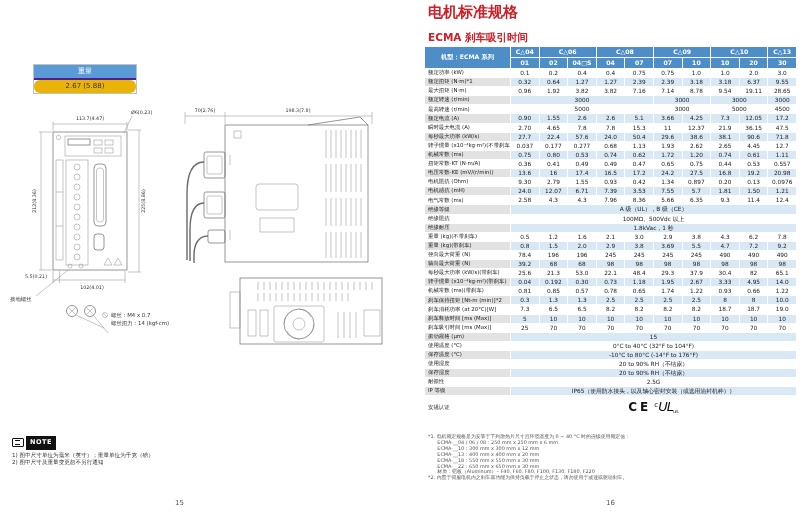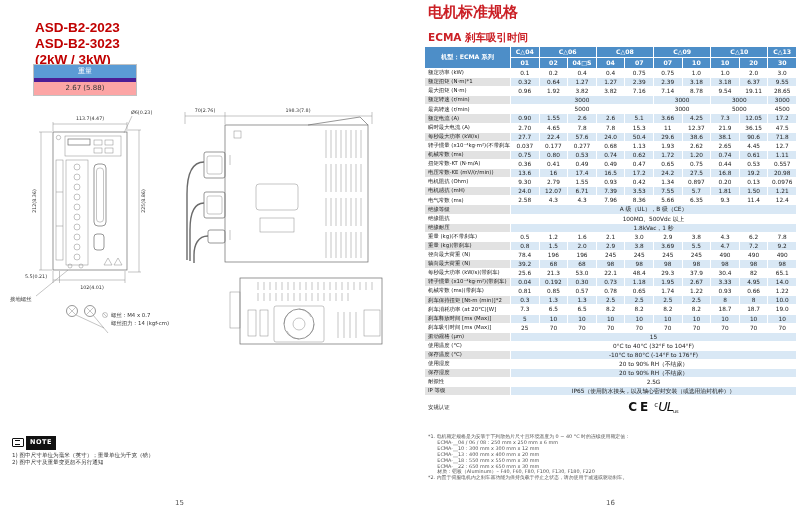--- a/index.html
+++ b/index.html
@@ -16,22 +16,22 @@
   
   .models{
     position:absolute;left:35px;top:20px;
     color:#c00000;font-weight:bold;font-size:13.5px;line-height:16px;
     font-family:"Liberation Sans",sans-serif;
   }
   .wbox{
     position:absolute;left:33px;top:64px;width:102px;
     border:1px solid #c2c2c2;text-align:center;font-size:7px;line-height:1;
   }
-  .wbox .wh{background:#5b9bd5;color:#fff;padding:3px 0;border-bottom:4px solid #4c1d95;}
-  .wbox .wv{background:#fca5a5;color:#333;padding:3px 8px;}
+  .wbox .wh{background:#5b9bd5;color:#fff;padding:3px 0;border-bottom:2px solid #4c1d95;}
+  .wbox .wv{background:#eab308;color:#333;padding:3px 8px;border-radius:6px;}
 
   svg.drawing{position:absolute;left:8px;top:100px;}
   svg.drawing .ln{stroke:#6a6a6a;fill:none;stroke-width:0.7;}
   svg.drawing .thin{stroke:#8a8a8a;fill:none;stroke-width:0.5;}
   svg.drawing .cable{stroke:#6a6a6a;fill:none;stroke-width:1.4;}
   svg.drawing text{font-size:4.8px;fill:#333;font-family:"DejaVu Sans",sans-serif;}
   svg.drawing text.cjk{font-size:5.4px;}
 
   .noteblock{position:absolute;left:12px;top:436px;font-size:5.6px;color:#333;line-height:7.5px;}
   .notehead{display:flex;align-items:center;gap:2px;margin-bottom:2px;}
@@ -67,25 +67,20 @@
   .cul-mark .ul{font-size:13px;font-weight:normal;font-style:italic;letter-spacing:-1px;}
   .cul-mark .us{font-size:5px;vertical-align:-2px;}
 
   .fnotes{position:absolute;left:8px;top:434px;font-size:4.9px;color:#555;line-height:5.9px;white-space:pre;}
 </style>
 </head>
 <body>
 
 <div class="page" id="page-left">
 
-  <div class="models">
-    <div>ASD-B2-2023</div>
-    <div>ASD-B2-3023</div>
-    <div>(2kW / 3kW)</div>
-  </div>
 
   <div class="wbox">
     <div class="wh">重量</div>
     <div class="wv">2.67 (5.88)</div>
   </div>
 
   <svg class="drawing" width="404" height="340" viewBox="0 0 404 340">
 
     <g>
       <rect class="ln" x="45" y="32" width="74" height="138"></rect>

